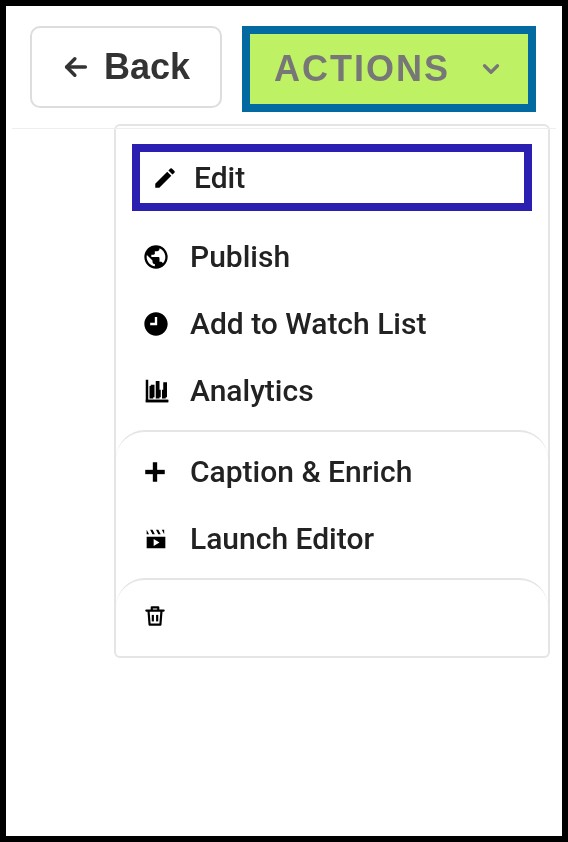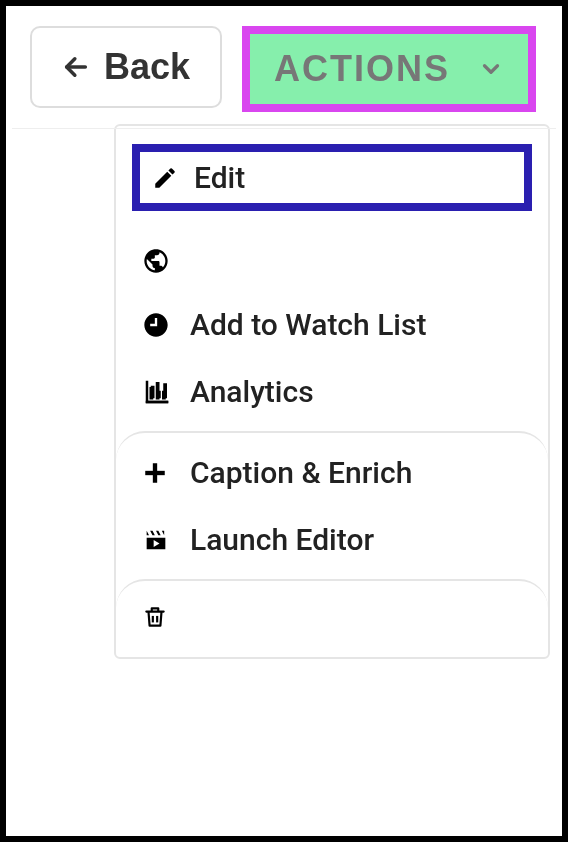--- a/index.html
+++ b/index.html
@@ -41,22 +41,22 @@
     
     .back-button .arrow {
       font-size: 34px;
       display: inline-flex;
     }
     
     .actions-button {
       display: inline-flex;
       align-items: center;
       gap: 28px;
-      border: 8px solid #d946ef;
-      background: #86efac;
+      border: 8px solid #0369a1;
+      background: #bef264;
       padding: 14px 24px;
       cursor: pointer;
       font-size: 36px;
       font-weight: 600;
       color: #777;
       letter-spacing: 2px;
     }
     
     .actions-button .chevron {
       display: inline-flex;
@@ -94,21 +94,21 @@
     
     .menu-item .icon-wrap {
       width: 48px;
       display: inline-flex;
       align-items: center;
       justify-content: flex-start;
     }
     
     .menu-item.highlighted {
       border: 8px solid #2a1fb0;
-      margin: 4px 16px 20px 16px;
+      margin: 4px 16px 12px 16px;
       padding: 8px 12px;
     }
     
     .menu-item.highlighted .icon-wrap {
       width: 42px;
     }
     
     .top-separator {
       position: absolute;
       left: 6px;
@@ -154,20 +154,21 @@
       </span>
       <span>Edit</span>
     </div>
 
     <div class="menu-item">
       <span class="icon-wrap">
         <svg width="28" height="28" viewBox="0 0 24 24" fill="#000">
           <path d="M12 2C6.48 2 2 6.48 2 12s4.48 10 10 10 10-4.48 10-10S17.52 2 12 2zm-1 17.93c-3.95-.49-7-3.85-7-7.93 0-.62.08-1.21.21-1.79L9 15v1c0 1.1.9 2 2 2v1.93zm6.9-2.54c-.26-.81-1-1.39-1.9-1.39h-1v-3c0-.55-.45-1-1-1H8v-2h2c.55 0 1-.45 1-1V7h2c1.1 0 2-.9 2-2v-.41c2.93 1.19 5 4.06 5 7.41 0 2.08-.8 3.97-2.1 5.39z"></path>
         </svg>
       </span>
+      <span>Publish</span>
     </div>
 
     <div class="menu-item">
       <span class="icon-wrap">
         <svg width="28" height="28" viewBox="0 0 24 24" fill="#000">
           <path d="M12 2C6.5 2 2 6.5 2 12s4.5 10 10 10 10-4.5 10-10S17.5 2 12 2zm.5 11H7v-2h4V6h2v7h-.5z"></path>
         </svg>
       </span>
       <span>Add to Watch List</span>
     </div>

